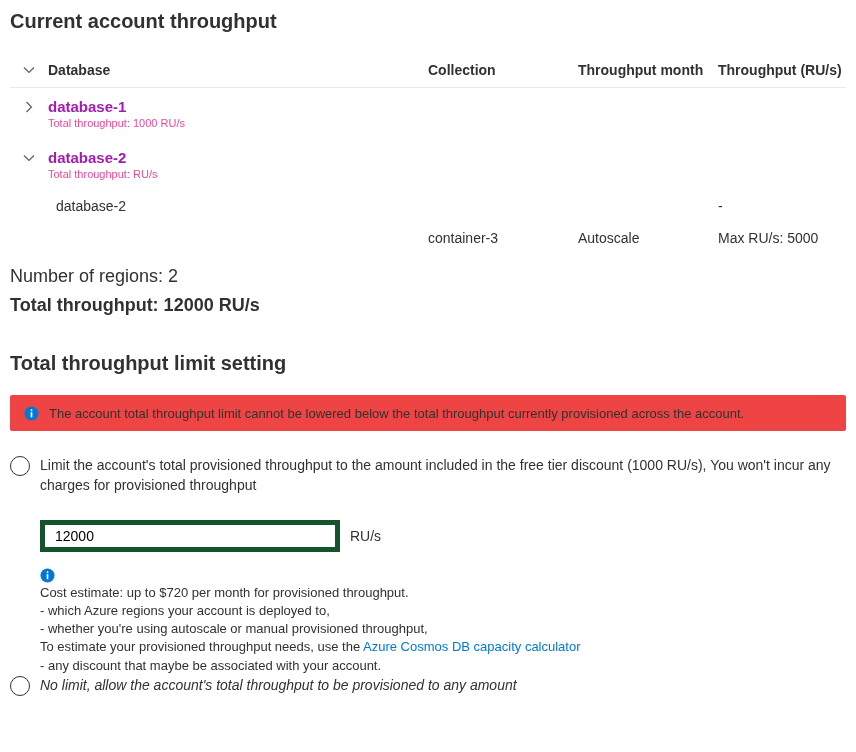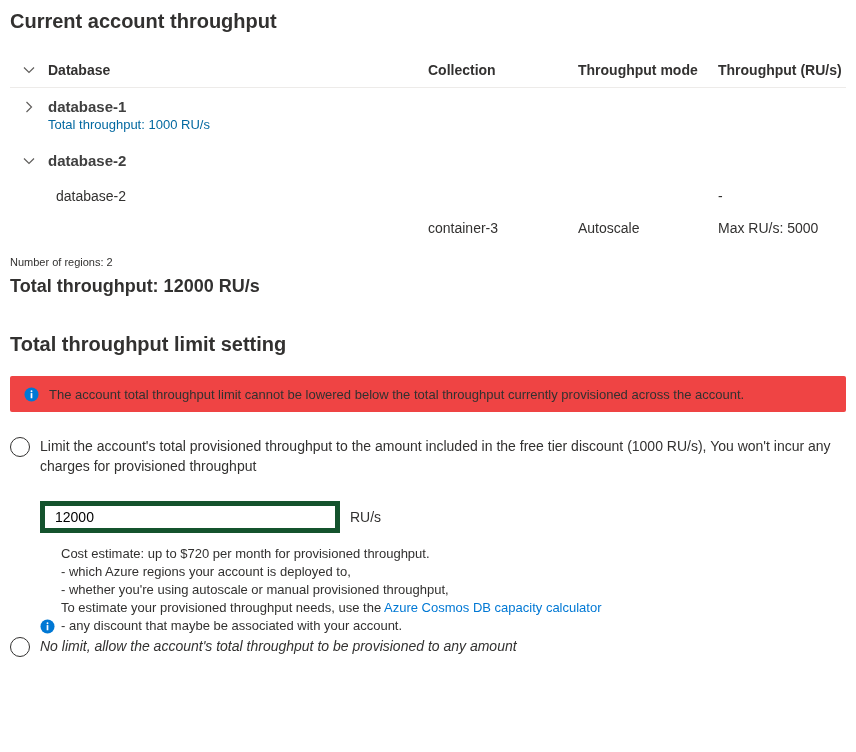--- a/index.html
+++ b/index.html
@@ -32,46 +32,46 @@
     .col-mode { width: 140px; }
     .col-throughput { flex: 1; }
     .table-row {
       display: flex;
       align-items: flex-start;
       padding: 10px 0;
     }
     .db-name {
       font-weight: 600;
       font-size: 15px;
-      color: #404040;
+      color: #a21caf;
     }
     .db-subtext {
-      font-size: 13px;
-      color: #0369a1;
+      font-size: 11px;
+      color: #ec4899;
       margin-top: 2px;
     }
     .chevron {
       display: inline-flex;
       align-items: center;
       justify-content: center;
       width: 18px;
       height: 18px;
       cursor: pointer;
       color: #605e5c;
     }
     .chevron svg { width: 12px; height: 12px; }
     .sub-row {
       display: flex;
       align-items: center;
       padding: 8px 0;
     }
     .sub-row .col-database { padding-left: 8px; }
     .sub-indent { padding-left: 12px; }
     .regions-text {
-      font-size: 11px;
+      font-size: 18px;
       margin-top: 12px;
       margin-bottom: 8px;
     }
     .total-throughput {
       font-size: 18px;
       font-weight: 600;
       margin-bottom: 36px;
     }
     .info-banner {
       background: #ef4444;
@@ -139,23 +139,24 @@
       width: 300px;
       height: 32px;
       border: 5px solid #14532d;
       padding: 4px 10px;
       font-size: 14px;
       font-family: inherit;
       margin-right: 10px;
     }
     .cost-estimate {
       display: flex;
-      align-items: flex-end;
+      align-items: flex-start;
       font-size: 13px;
       line-height: 1.4;
+      flex-direction: column;
     }
     .cost-estimate .info-icon-wrap {
       margin-right: 6px;
       margin-top: 2px;
       flex-shrink: 0;
     }
     .cost-body { flex: 1; }
     .link {
       color: #0078d4;
       text-decoration: none;
@@ -173,21 +174,21 @@
 <div class="table-header">
   <div class="col-expand">
     <span class="chevron">
       <svg viewBox="0 0 12 12">
           <path d="M1 3.5 L6 8.5 L11 3.5" stroke="#605e5c" stroke-width="1.2" fill="none"></path>
         </svg>
     </span>
   </div>
   <div class="col-database">Database</div>
   <div class="col-collection">Collection</div>
-  <div class="col-mode">Throughput mode</div>
+  <div class="col-mode">Throughput month</div>
   <div class="col-throughput">Throughput (RU/s)</div>
 </div>
 
 <div class="table-row">
   <div class="col-expand">
     <span class="chevron">
       <svg viewBox="0 0 12 12">
           <path d="M3.5 1 L8.5 6 L3.5 11" stroke="#605e5c" stroke-width="1.2" fill="none"></path>
         </svg>
     </span>
@@ -201,20 +202,21 @@
 <div class="table-row">
   <div class="col-expand">
     <span class="chevron">
       <svg viewBox="0 0 12 12">
           <path d="M1 3.5 L6 8.5 L11 3.5" stroke="#605e5c" stroke-width="1.2" fill="none"></path>
         </svg>
     </span>
   </div>
   <div class="col-database">
     <div class="db-name">database-2</div>
+    <div class="db-subtext">Total throughput: RU/s</div>
   </div>
 </div>
 
 <div class="sub-row">
   <div class="col-expand"></div>
   <div class="col-database sub-indent">database-2</div>
   <div class="col-collection"></div>
   <div class="col-mode"></div>
   <div class="col-throughput">-</div>
 </div>

